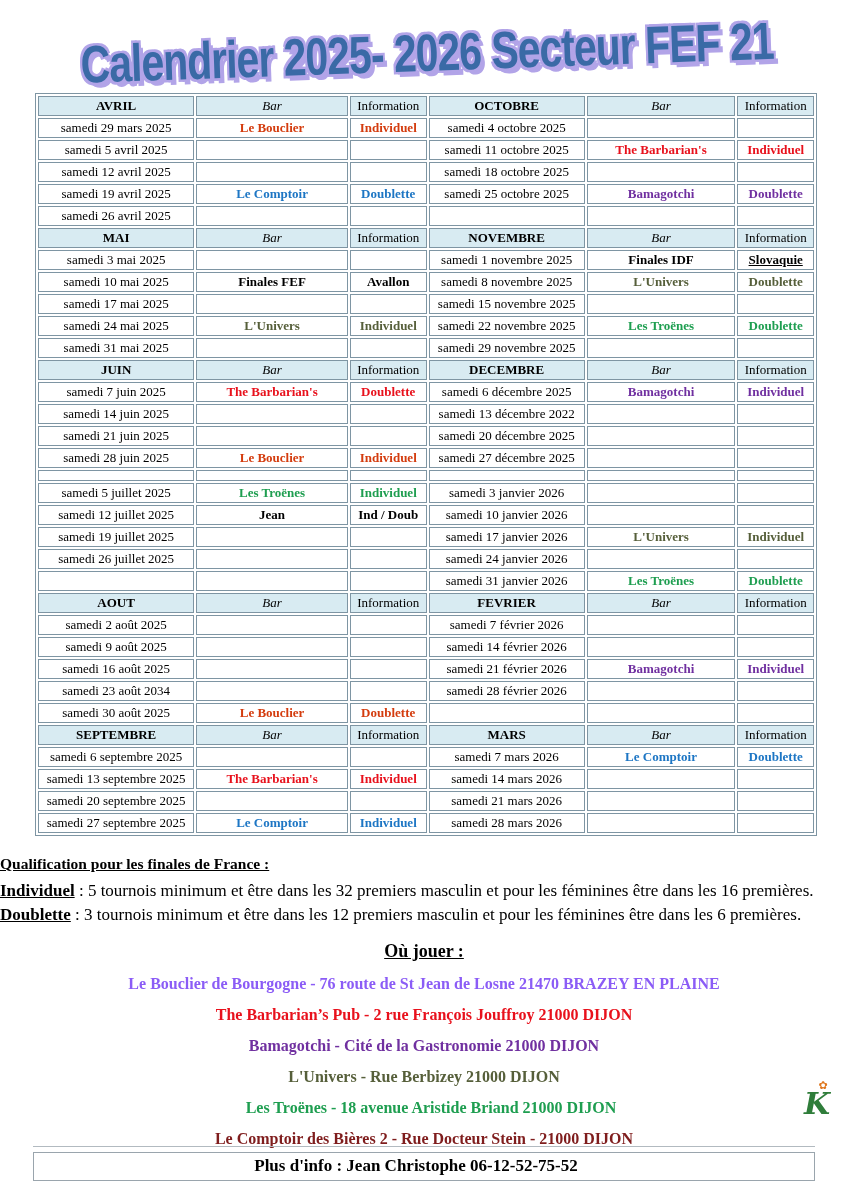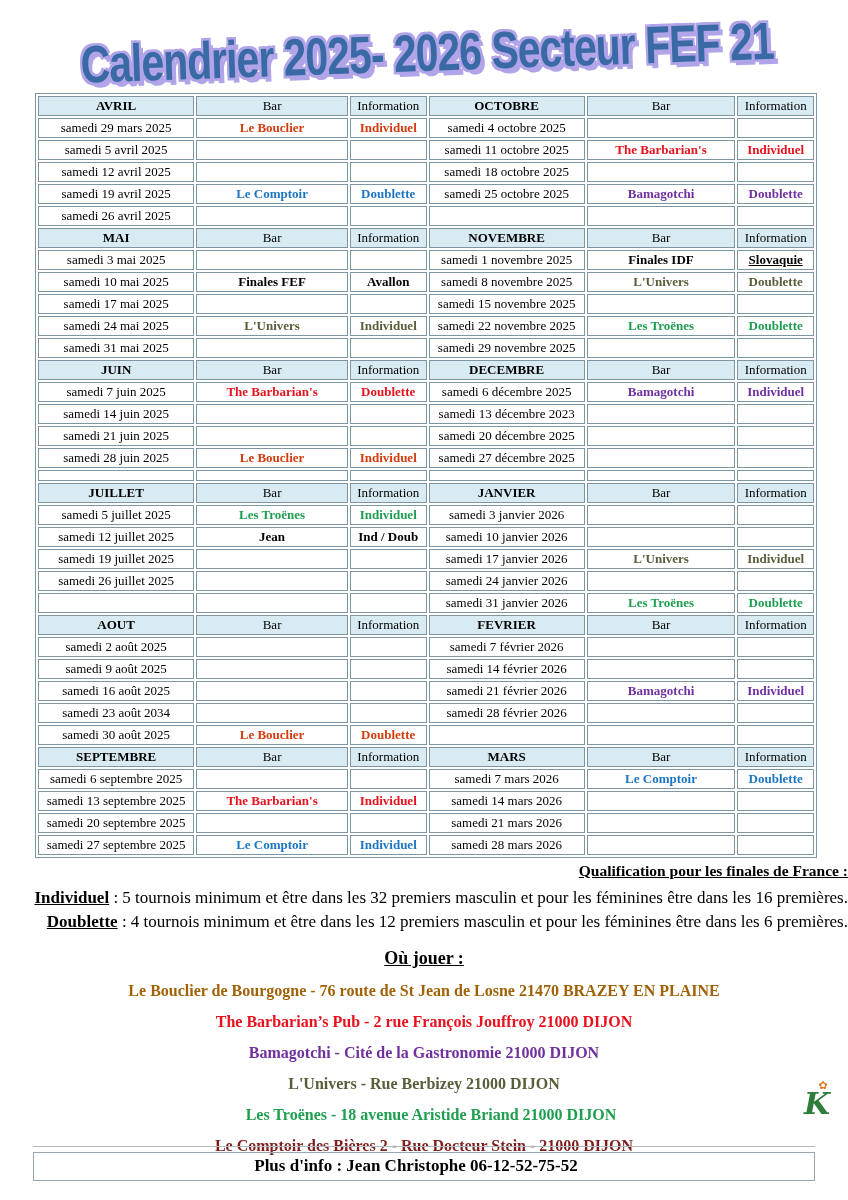--- a/index.html
+++ b/index.html
@@ -44,24 +44,24 @@
     text-align:center;
     vertical-align:middle;
     font-size:13px;
     line-height:1.05;
     overflow:hidden;
     white-space:nowrap;
   }
   table.cal tr.spacer td{height:9px;}
   td.hdr{background:var(--header_bg);}
   td.h-month{font-weight:bold;font-size:13.5px;}
-  td.h-bar{font-size:14px;}
+  td.h-bar{font-size:14px;font-style:italic;}
   td.h-info{font-size:12px;}
   td.c-bar,td.c-info{font-weight:bold;font-size:14px;}
-  .qual{margin-top:4px;text-align:right;}
+  .qual{margin-top:19px;text-align:left;}
   .qual-heading{font-weight:bold;text-decoration:underline;font-size:15.5px;margin-bottom:8px;}
   .qline{font-size:17px;margin:4px 0;}
   .qline .qlabel{font-weight:bold;text-decoration:underline;}
   .oujouer{margin-top:16px;text-align:center;font-weight:bold;text-decoration:underline;font-size:18px;}
   .venues{margin-top:6px;text-align:center;}
   .venue{font-weight:bold;font-size:16px;margin:13px 0;}
   .kdeco{position:absolute;top:1080px;left:800px;width:34px;text-align:center;line-height:1;}
   .kflower{display:block;color:#e07820;font-size:11px;margin-left:12px;}
   .kletter{display:block;color:#2f7d3a;font-family:"DejaVu Serif", serif;font-style:italic;font-weight:bold;font-size:30px;margin-top:-2px;}
   .footer{position:absolute;left:33px;right:33px;top:1146px;}
@@ -198,21 +198,21 @@
         <td class="c-bar" style="color: rgb(232, 17, 28);">The Barbarian's</td>
         <td class="c-info" style="color: rgb(232, 17, 28);">Doublette</td>
         <td class="c-date">samedi 6 décembre 2025</td>
         <td class="c-bar" style="color: rgb(112, 48, 160);">Bamagotchi</td>
         <td class="c-info" style="color: rgb(112, 48, 160);">Individuel</td>
       </tr>
       <tr>
         <td class="c-date">samedi 14 juin 2025</td>
         <td class="c-bar"></td>
         <td class="c-info"></td>
-        <td class="c-date">samedi 13 décembre 2023</td>
+        <td class="c-date">samedi 13 décembre 2022</td>
         <td class="c-bar"></td>
         <td class="c-info"></td>
       </tr>
       <tr>
         <td class="c-date">samedi 21 juin 2025</td>
         <td class="c-bar"></td>
         <td class="c-info"></td>
         <td class="c-date">samedi 20 décembre 2025</td>
         <td class="c-bar"></td>
         <td class="c-info"></td>
@@ -227,28 +227,20 @@
       </tr>
       <tr class="spacer">
         <td class="c-date"></td>
         <td class="c-bar"></td>
         <td class="c-info"></td>
         <td class="c-date"></td>
         <td class="c-bar"></td>
         <td class="c-info"></td>
       </tr>
       <tr>
-        <td class="hdr h-month">JUILLET</td>
-        <td class="hdr h-bar">Bar</td>
-        <td class="hdr h-info">Information</td>
-        <td class="hdr h-month">JANVIER</td>
-        <td class="hdr h-bar">Bar</td>
-        <td class="hdr h-info">Information</td>
-      </tr>
-      <tr>
         <td class="c-date">samedi 5 juillet 2025</td>
         <td class="c-bar" style="color: rgb(30, 158, 80);">Les Troënes</td>
         <td class="c-info" style="color: rgb(30, 158, 80);">Individuel</td>
         <td class="c-date">samedi 3 janvier 2026</td>
         <td class="c-bar"></td>
         <td class="c-info"></td>
       </tr>
       <tr>
         <td class="c-date">samedi 12 juillet 2025</td>
         <td class="c-bar" style="color: rgb(0, 0, 0);">Jean</td>
@@ -369,28 +361,28 @@
         <td class="c-bar"></td>
         <td class="c-info"></td>
       </tr>
     </tbody>
 </table>
 
 <div class="qual">
   <div class="qual-heading">Qualification pour les finales de France :</div>
   <div>
       <div class="qline"><span class="qlabel">Individuel</span><span> :  5 tournois minimum et être dans les 32 premiers masculin et  pour les féminines être dans les 16 premières.</span></div>
-      <div class="qline"><span class="qlabel">Doublette</span><span> :  4 tournois minimum et être dans les 12 premiers masculin et  pour les féminines être dans les 6 premières.</span></div>
+      <div class="qline"><span class="qlabel">Doublette</span><span> :  3 tournois minimum et être dans les 12 premiers masculin et  pour les féminines être dans les 6 premières.</span></div>
     </div>
 </div>
 
 <div class="oujouer">Où jouer :</div>
 
 <div class="venues">
-    <div class="venue" style="color: #a16207;">Le Bouclier de Bourgogne - 76 route de St Jean de Losne 21470 BRAZEY EN PLAINE</div>
+    <div class="venue" style="color: #8b5cf6;">Le Bouclier de Bourgogne - 76 route de St Jean de Losne 21470 BRAZEY EN PLAINE</div>
     <div class="venue" style="color: rgb(232, 17, 28);">The Barbarian’s  Pub - 2 rue François Jouffroy 21000 DIJON</div>
     <div class="venue" style="color: rgb(112, 48, 160);">Bamagotchi - Cité de la Gastronomie 21000 DIJON</div>
     <div class="venue" style="color: rgb(86, 95, 58);">L'Univers - Rue Berbizey 21000 DIJON</div>
     <div class="venue" style="color: rgb(30, 158, 80); padding-left: 14px;">Les Troënes - 18 avenue Aristide Briand 21000 DIJON</div>
     <div class="venue" style="color: #7f1d1d;">Le Comptoir des Bières 2 - Rue Docteur Stein - 21000 DIJON</div>
   </div>
 
 <div class="kdeco">
   <span class="kflower">✿</span>
   <span class="kletter">K</span>

